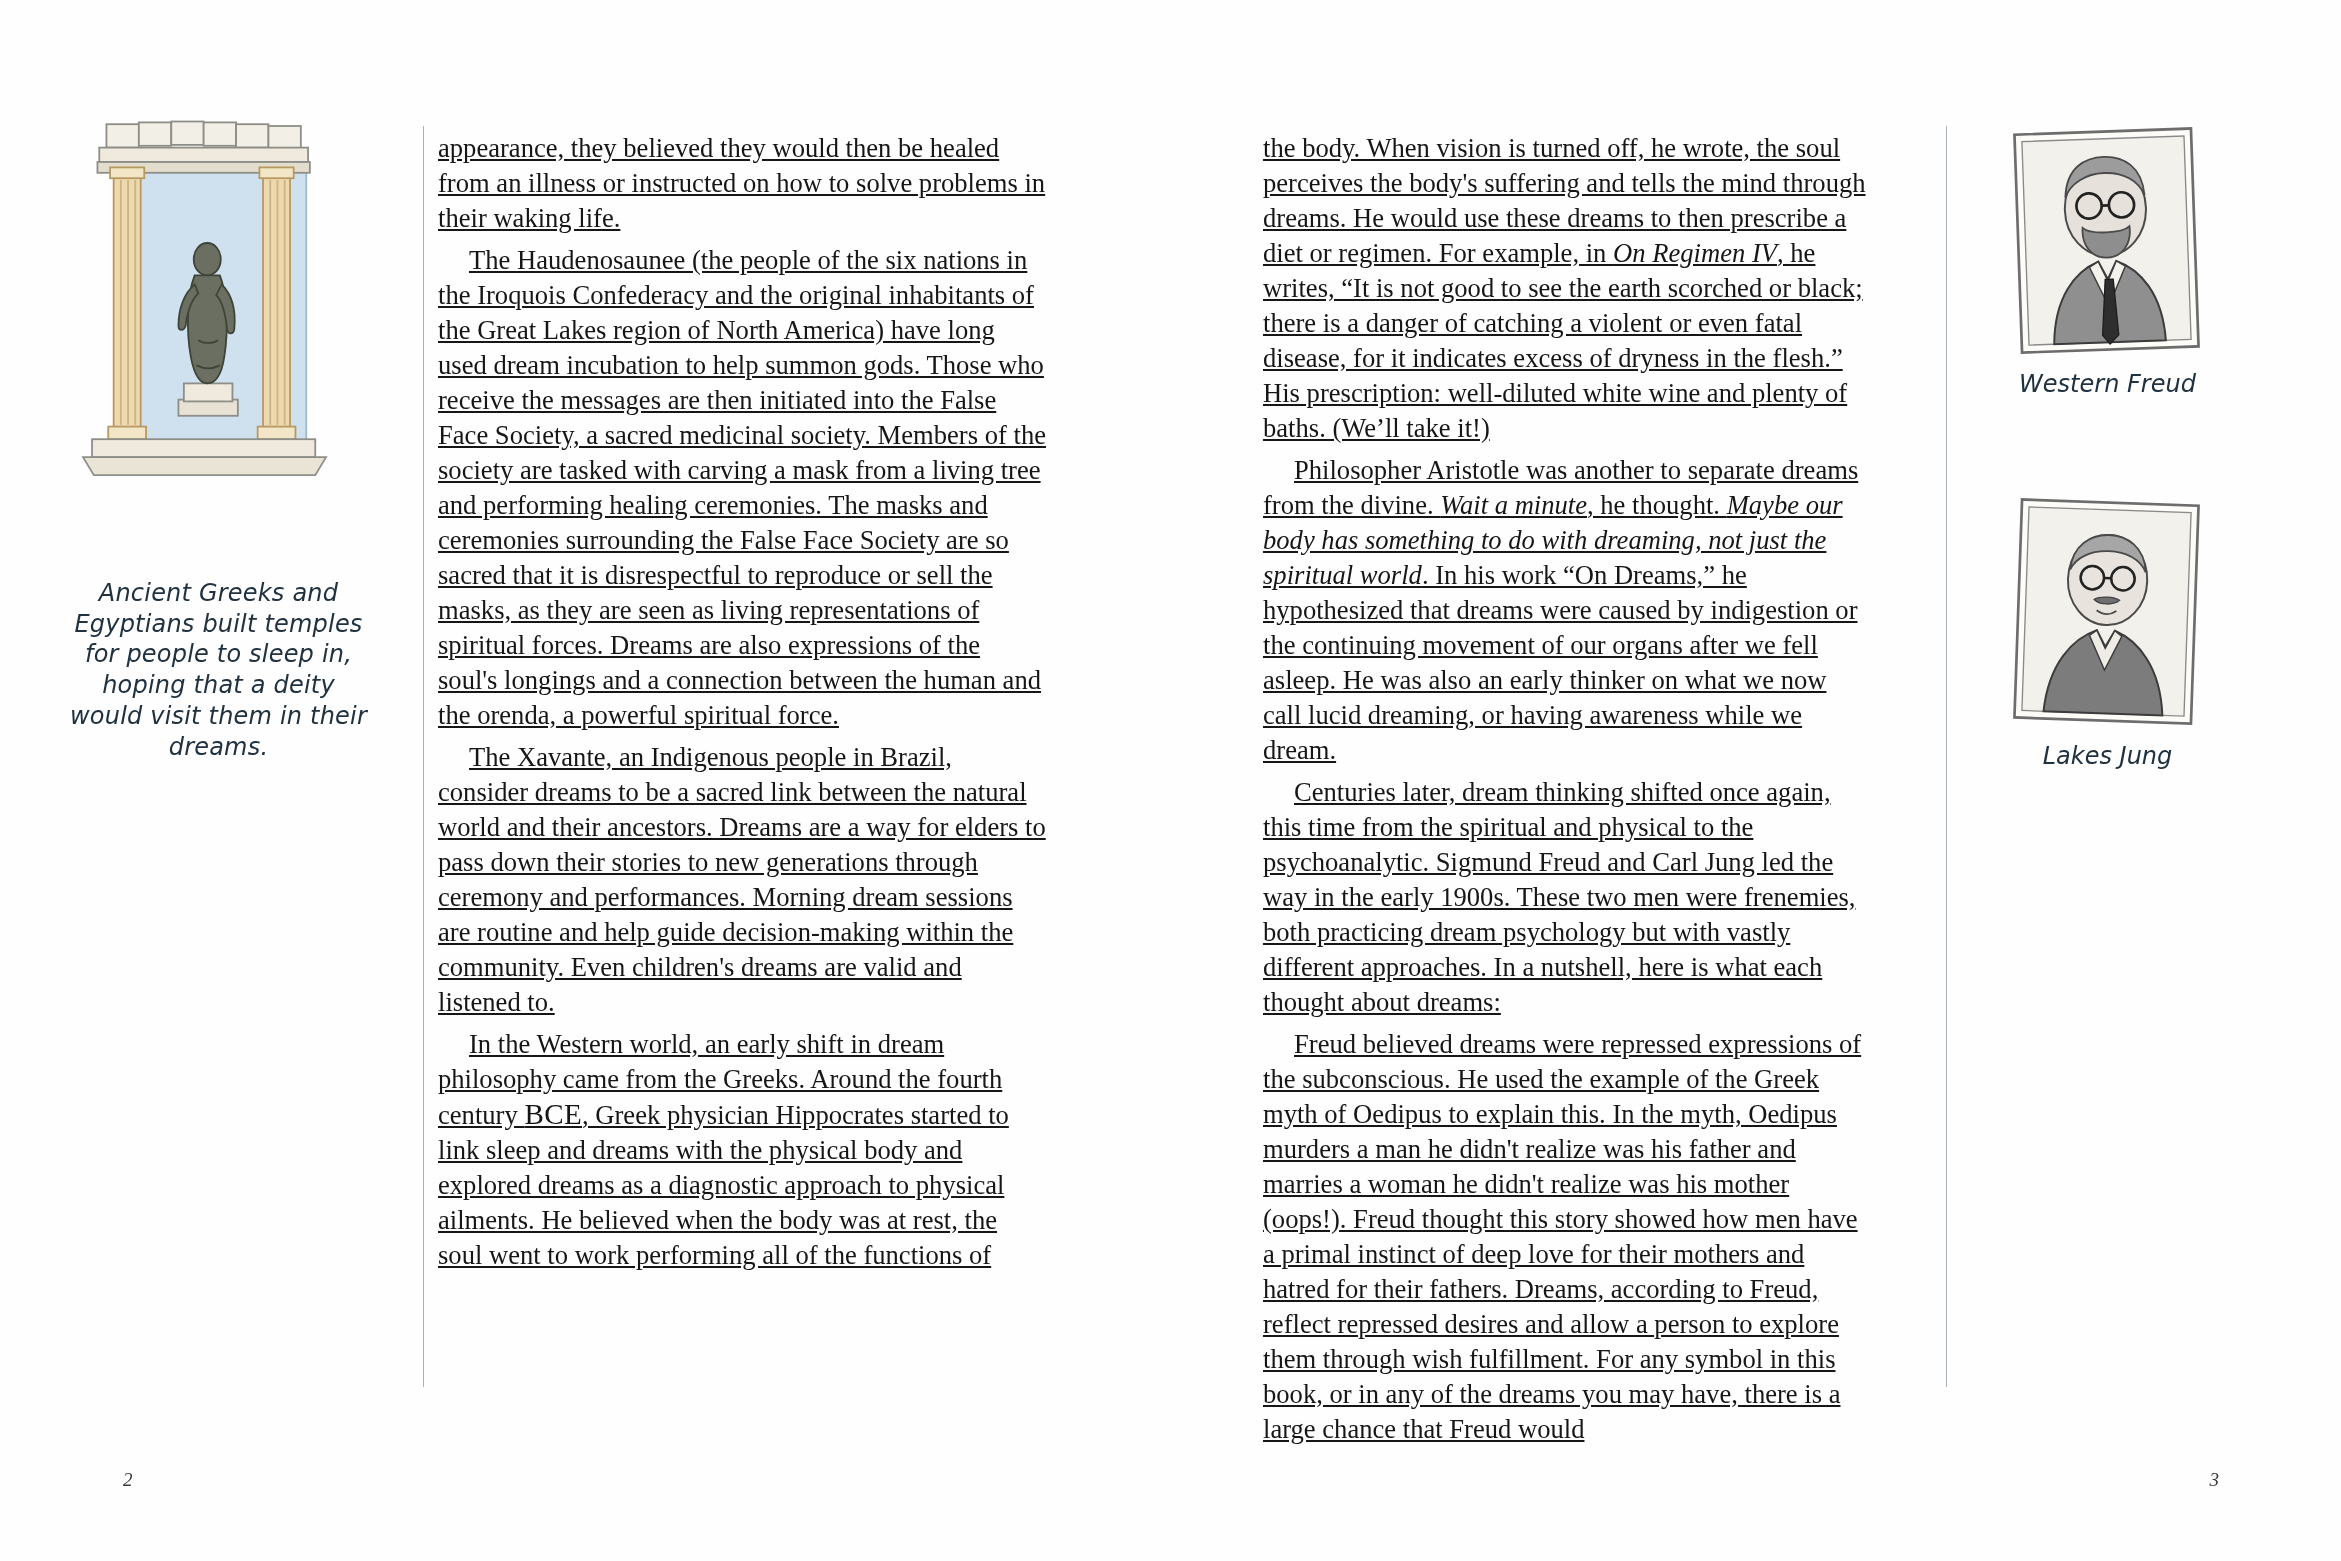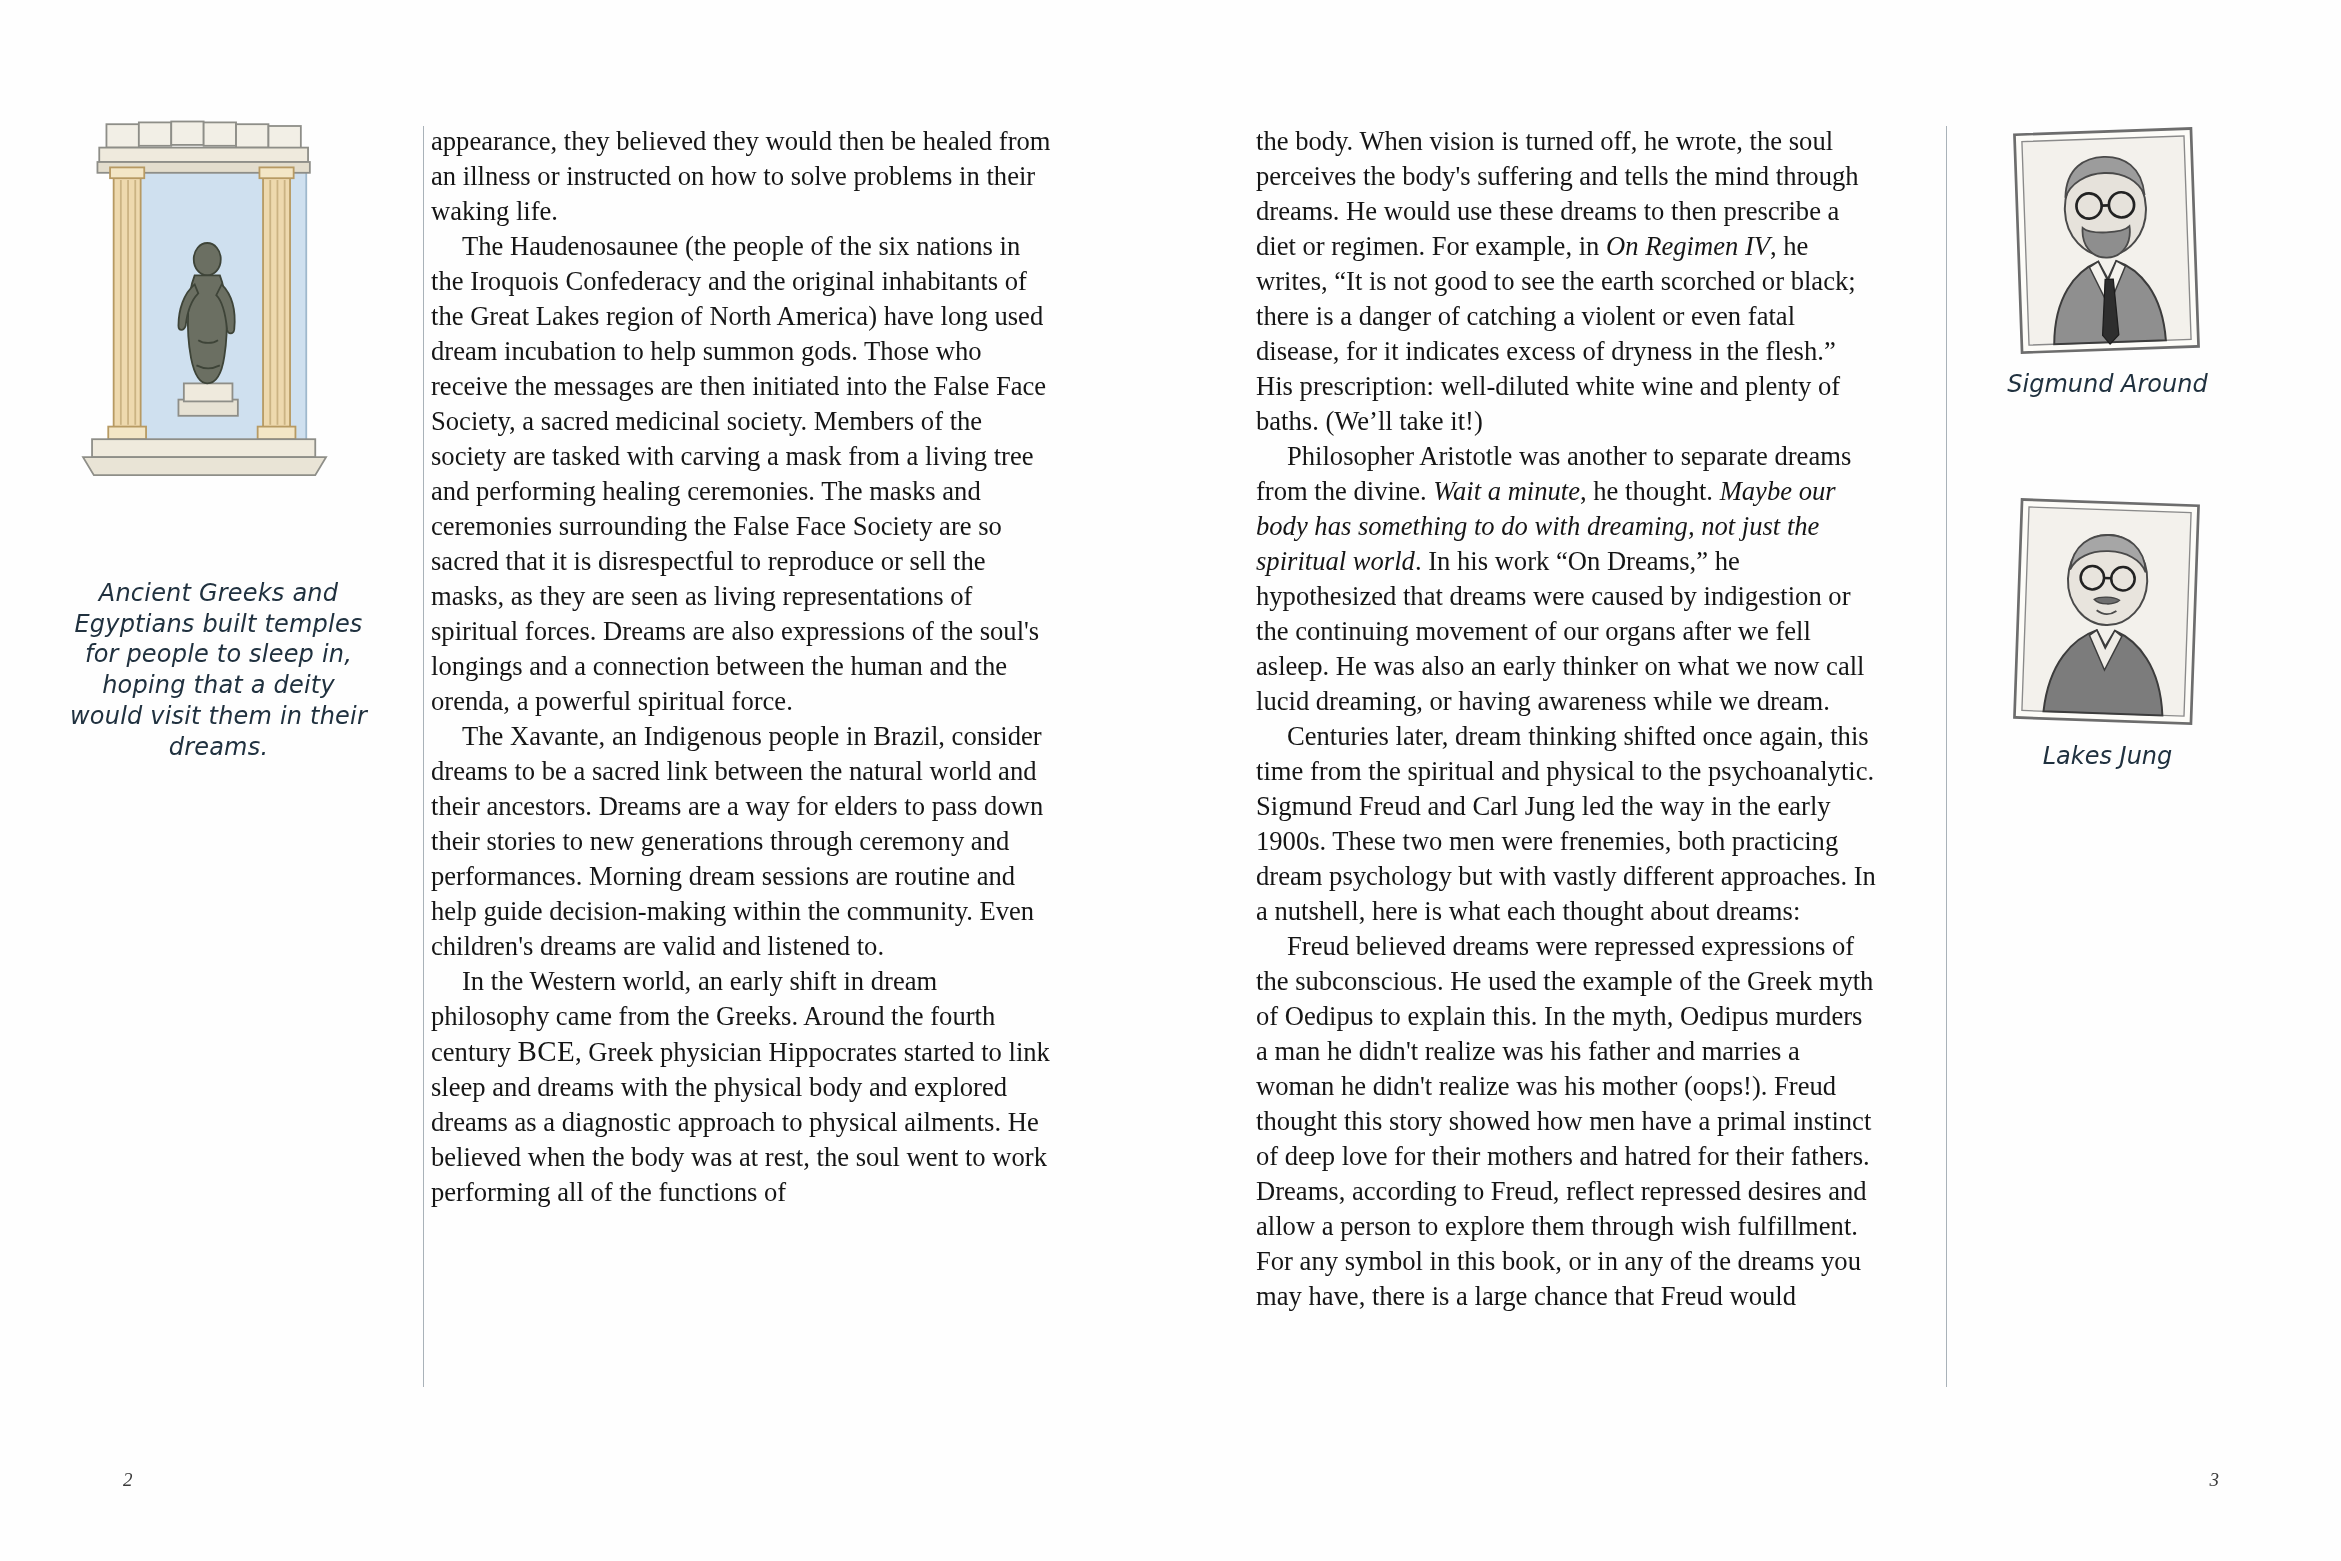--- a/index.html
+++ b/index.html
@@ -80,23 +80,24 @@
     position: absolute;
     top: 126px;
     width: 0;
     height: 1261px;
     border-left: 1.3px solid #a9b2b9;
   }
   .rule-left { left: 423px; }
   .rule-right { left: 1946px; }
 
   .text-col p {
-    margin: 0;
+    margin: 7px;
     text-indent: 31px;
     hyphens: none;
+    text-decoration: underline;
   }
   .text-col p.first {
     text-indent: 0;
   }
   .text-col em { font-style: italic; }
   .smallcaps {
     font-variant: small-caps;
     font-size: 29px;
     letter-spacing: 0.4px;
   }
@@ -242,21 +243,21 @@
             <path d="M80 112 C88 120 124 120 132 112 C134 130 124 146 106 146 C88 146 78 130 80 112 Z" fill="#8e8e8e" stroke="#4a4a4a" stroke-width="2"></path>
 
             <path d="M44 240 C46 188 70 160 96 150 L106 170 L116 150 C142 160 166 188 168 240 Z" fill="#8f8f8f" stroke="#3c3c3c" stroke-width="2.2"></path>
 
             <path d="M96 150 L106 172 L116 150 L126 156 L106 200 L86 156 Z" fill="#f4f2ed" stroke="#3c3c3c" stroke-width="1.6"></path>
 
             <path d="M103 170 L112 170 L116 232 L106 242 L98 232 Z" fill="#2e2e2e" stroke="#1d1d1d" stroke-width="1.4"></path>
           </g>
         </svg>
       </div>
-      <div class="portrait-caption">Sigmund Around</div>
+      <div class="portrait-caption">Western Freud</div>
     </div>
 
     <div class="portrait-block second">
       <div class="portrait-frame">
         <svg width="191" height="230" viewBox="0 0 212 255" xmlns="http://www.w3.org/2000/svg">
           <g transform="rotate(2 106 127)">
             <rect x="8" y="6" width="196" height="242" fill="#fdfcf8" stroke="#6d6d6d" stroke-width="3"></rect>
             <rect x="16" y="14" width="180" height="226" fill="#f3f1ec" stroke="#8a8a8a" stroke-width="1.5"></rect>
 
             <ellipse cx="106" cy="92" rx="44" ry="50" fill="#e8e4dd" stroke="#4a4a4a" stroke-width="2.2"></ellipse>

